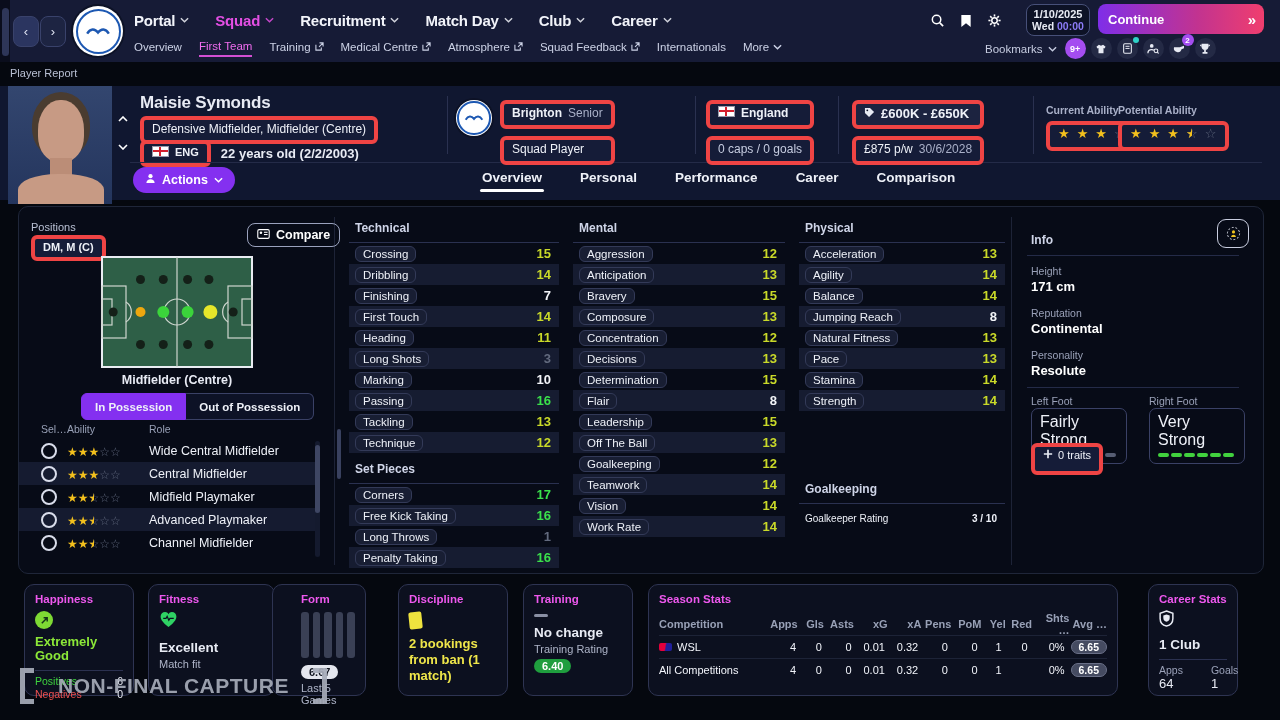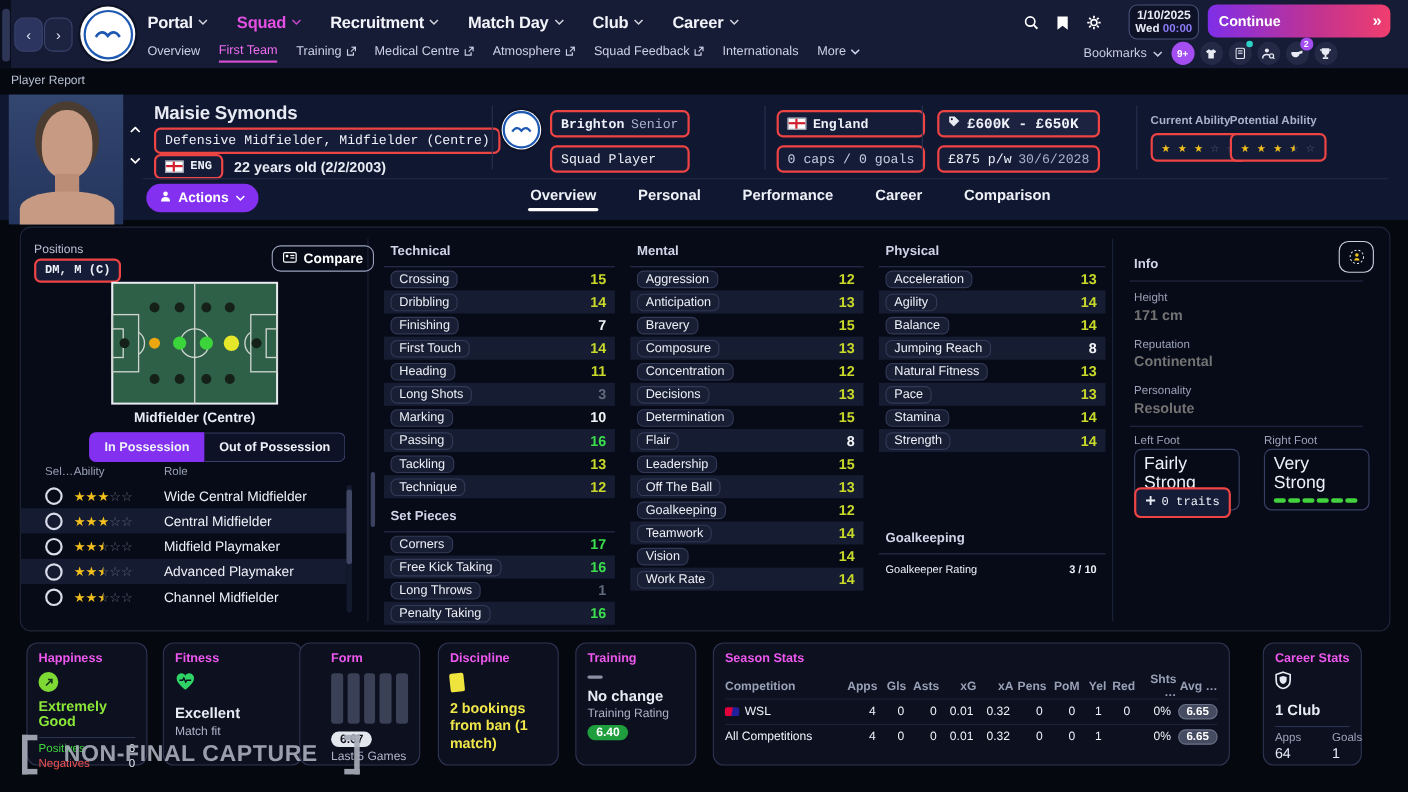--- a/index.html
+++ b/index.html
@@ -48,22 +48,22 @@
   
   #header-panel{position:absolute;left:0;top:86px;width:1280px;height:114px;background:#101730;}
   #tab-strip{position:absolute;left:0;top:160px;width:1280px;height:40px;background:#101730;}
   #player-photo{position:absolute;left:8px;top:86px;width:104px;height:118px;background:linear-gradient(#33466f,#24355d);overflow:hidden;z-index:5;}
   .ph-hair{position:absolute;left:24px;top:6px;width:58px;height:66px;border-radius:50% 50% 45% 45%;background:#4a3c30;}
   .ph-face{position:absolute;left:30px;top:14px;width:46px;height:62px;border-radius:48% 48% 42% 42%;background:#c79a84;}
   .ph-neck{position:absolute;left:42px;top:72px;width:22px;height:20px;background:#bb8d77;}
   .ph-sh{position:absolute;left:10px;top:88px;width:86px;height:34px;border-radius:46% 46% 0 0;background:#c79a84;}
   #vstack{position:absolute;left:118px;top:108px;display:flex;flex-direction:column;gap:10px;color:#e8ebf4;}
   #player-name{position:absolute;left:140px;top:93px;font-size:17px;font-weight:bold;letter-spacing:-0.2px;}
-  .chip{display:inline-flex;align-items:center;gap:6px;border:2px solid #ef4444;border-radius:6px;background:#151c38;
-        padding:2px 8px;font-size:12px;color:#eef1f8;font-family:Liberation Mono, monospace;}
+  .chip{display:inline-flex;gap:6px;border:4px solid #ef4444;border-radius:6px;background:#151c38;
+        padding:2px 8px;font-size:12px;color:#eef1f8;}
   #pos-chip{position:absolute;left:140px;top:116px;height:16px;}
   #nat-row{position:absolute;left:140px;top:140px;display:flex;align-items:center;gap:10px;}
   #age-text{font-size:13px;font-weight:bold;}
   .flag-eng{width:15px;height:9px;background:#fff;position:relative;display:inline-block;border:0.5px solid #99a;}
   .flag-eng:before{content:"";position:absolute;left:0;top:3.2px;width:100%;height:2.2px;background:#d21f2e;}
   .flag-eng:after{content:"";position:absolute;left:6px;top:0;width:2.2px;height:100%;background:#d21f2e;}
   #hdr-divider{position:absolute;left:130px;top:162px;width:1132px;height:1px;background:#242b48;}
   .vdiv{position:absolute;top:96px;width:1px;height:58px;background:#2a3150;}
   #crest2{position:absolute;left:456px;top:100px;width:36px;height:36px;}
   .hdr-col{position:absolute;display:flex;flex-direction:column;gap:7px;}
@@ -119,39 +119,39 @@
   .plain-row{height:21px;display:flex;align-items:center;justify-content:space-between;padding:0 8px 0 6px;
              font-size:10px;color:#eef1f8;}
   .plain-row b{font-weight:bold;}
   
   #info-panel{position:absolute;left:992px;top:0;width:252px;height:366px;}
   #info-title{position:absolute;left:20px;top:26px;font-size:12px;font-weight:bold;color:#cfd5e8;}
   #info-icon-btn{position:absolute;left:206px;top:12px;width:30px;height:27px;border:1.5px solid #c9cee0;border-radius:9px;
                  display:flex;align-items:center;justify-content:center;}
   .info-div{position:absolute;left:16px;width:212px;height:1px;background:#242b48;}
   .info-label{position:absolute;left:20px;font-size:10.5px;color:#9aa1b8;}
-  .info-value{position:absolute;left:20px;font-size:13px;font-weight:bold;color:#737373;}
+  .info-value{position:absolute;left:20px;font-size:13px;font-weight:bold;color:#ffffff;}
   .foot-chip{position:absolute;width:96px;border:1px solid #3a4166;border-radius:7px;padding:4px 8px 6px;box-sizing:border-box;}
   .foot-chip .fc-label{font-size:16px;color:#eef1f8;}
   .foot-segs{display:flex;gap:2px;margin-top:4px;}
   .foot-segs i{width:11px;height:3.5px;border-radius:2px;display:block;}
   #traits-chip{position:absolute;left:20px;top:236px;height:20px;font-size:11px;gap:5px;}
   
   .card{position:absolute;top:584px;height:112px;background:#0c101f;border:1px solid #2e3452;border-radius:10px;box-sizing:border-box;padding:8px 10px;}
   .card-title{font-size:11.5px;font-weight:bold;color:#ee58ee;}
   #card-happiness{left:24px;width:110px;}
   #hap-icon{margin-top:6px;width:18px;height:18px;border-radius:50%;background:#7ed934;display:flex;align-items:center;justify-content:center;}
   #hap-status{margin-top:6px;font-size:13px;font-weight:bold;color:#8ce838;line-height:14px;}
   .mini-div{height:1px;background:#2b3150;margin:7px 0 4px;}
   .pn-row{display:flex;justify-content:space-between;font-size:10.5px;line-height:13px;}
   .pos-txt{color:#3ed43e;} .neg-txt{color:#f05050;}
   #card-fitness{left:148px;width:127px;}
   #fit-status{margin-top:8px;font-size:13.5px;font-weight:bold;}
   .card-sub{font-size:11px;color:#aeb4c8;margin-top:3px;}
-  #card-form{left:272px;width:110px;padding-left:28px;}
+  #card-form{left:272px;width:94px;padding-left:28px;}
   #form-bars{display:flex;gap:4px;margin-top:7px;}
   #form-bars i{width:14px;height:46px;background:#3a4055;border-radius:3px;display:block;}
   .pill{display:inline-block;border-radius:9px;font-size:11px;font-weight:bold;padding:1px 8px;}
   #form-pill{background:#e4e6ee;color:#10141f;margin-top:7px;}
   #card-discipline{left:398px;width:110px;}
   #yellow-card{margin-top:7px;width:13px;height:17px;background:#efe33e;border-radius:2px;transform:rotate(-6deg);}
   #disc-text{margin-top:7px;font-size:13px;font-weight:bold;color:#efe64a;line-height:16px;}
   #card-training{left:523px;width:110px;}
   #train-dash{margin-top:9px;width:14px;height:3px;background:#8a90a4;border-radius:2px;}
   #train-status{margin-top:8px;font-size:13.5px;font-weight:bold;}

